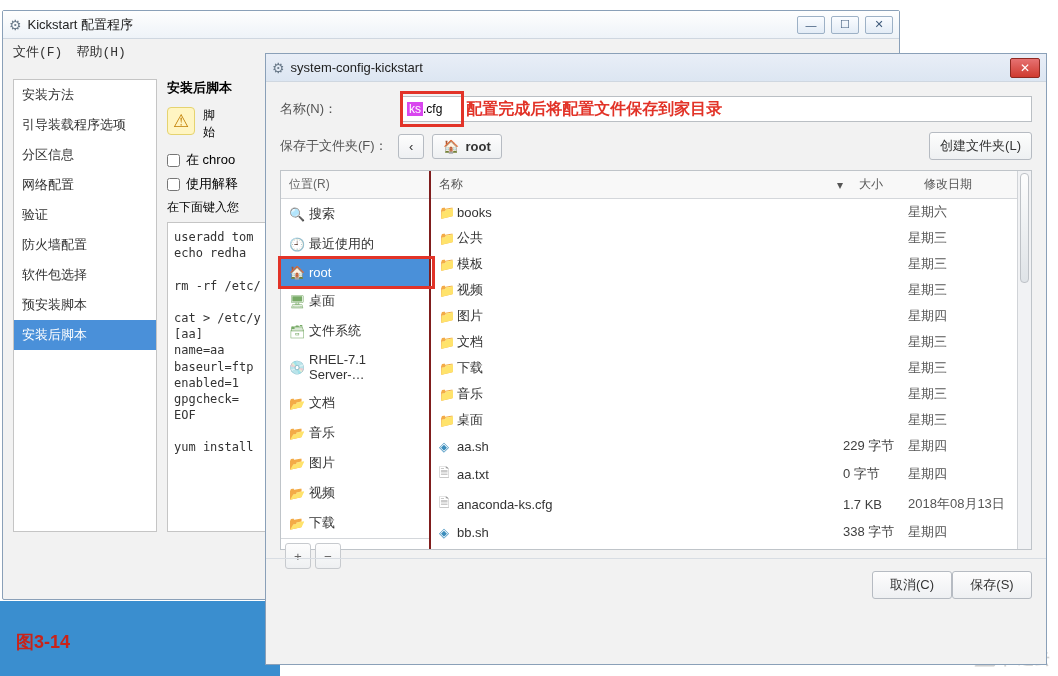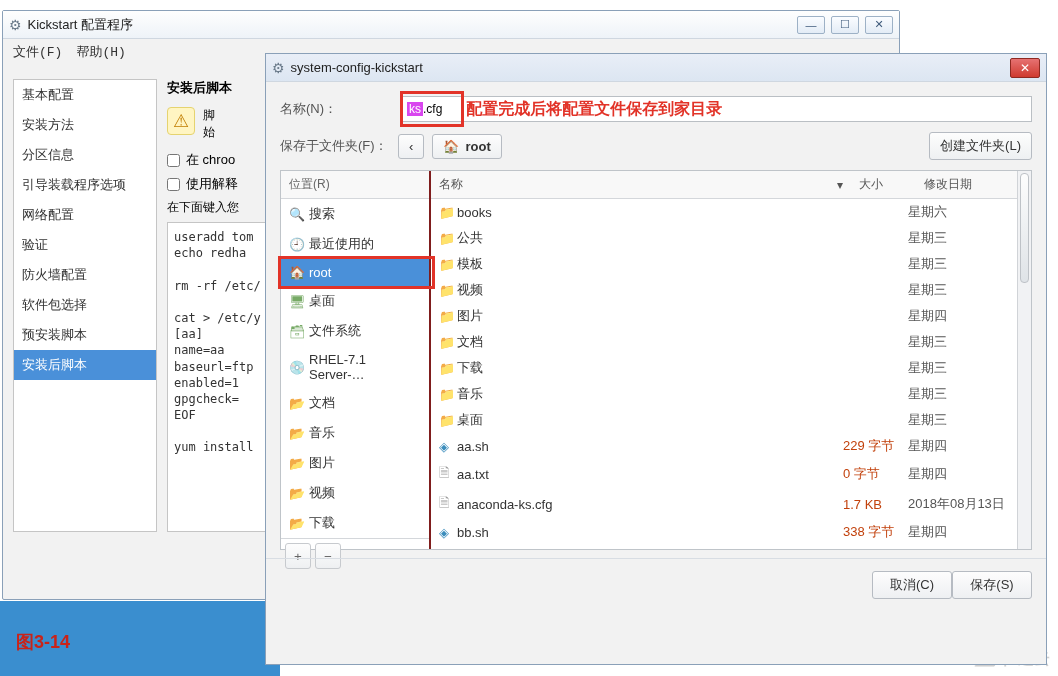--- a/index.html
+++ b/index.html
@@ -157,21 +157,21 @@
   .fl-header div { padding:5px 8px; }
   .fl-col-name { flex:1; display:flex; align-items:center; justify-content:space-between;}
   .fl-col-size { width:65px; }
   .fl-col-date { width:115px; }
   .fl-rows { flex:1; overflow:hidden; }
   .fl-row { display:flex; padding:4px 8px; font-size:13px; color:#333; border-bottom:0; align-items:center;}
   .fl-row .ico { width:18px; color:#d98f3d; }
   .fl-row .ico.script { color:#3c8dbc; }
   .fl-row .ico.txt { color:#9b9b9b;}
   .fl-row .name { flex:1; }
-  .fl-row .size { width:65px; color:#c2410c;}
+  .fl-row .size { width:65px; color:#404040;}
   .fl-row .date { width:115px; color:#555;}
   .fl-scroll { position:absolute; right:0; top:0; bottom:0; width:14px; background:#f1f2f4; border-left:1px solid #d0d3d7;}
   .fl-scroll .thumb{ position:absolute; left:2px; right:2px; top:2px; height:110px; background:linear-gradient(#fdfdfd,#dfe3e7); border:1px solid #bec2c7; border-radius:4px;}
 
   .dlg-footer { padding:12px 14px; display:flex; justify-content:flex-end; border-top:1px solid #d8dde3; }
   .dlg-footer button { min-width:80px; justify-content:center; }
 
 </style>
 </head>
 <body>
@@ -192,24 +192,23 @@
       <button class="winbtn">☐</button>
       <button class="winbtn">✕</button>
     </div>
   </div>
   <div class="menubar">
     <span>文件(F)</span>
     <span>帮助(H)</span>
   </div>
   <div class="kick-body">
     <div class="sidebar" id="sidebar">
-        <div class="sidebar-item">基本配置</div>
         <div class="sidebar-item">安装方法</div>
+        <div class="sidebar-item">引导装载程序选项</div>
         <div class="sidebar-item">分区信息</div>
-        <div class="sidebar-item">引导装载程序选项</div>
         <div class="sidebar-item">网络配置</div>
         <div class="sidebar-item">验证</div>
         <div class="sidebar-item">防火墙配置</div>
         <div class="sidebar-item">软件包选择</div>
         <div class="sidebar-item">预安装脚本</div>
         <div class="sidebar-item selected">安装后脚本</div>
       </div>
     <div class="rightpane">
       <h4>安装后脚本</h4>
       <div class="warning-row">

